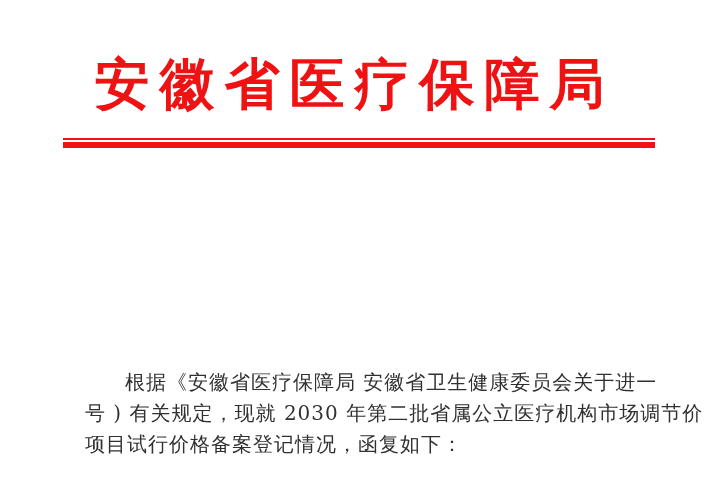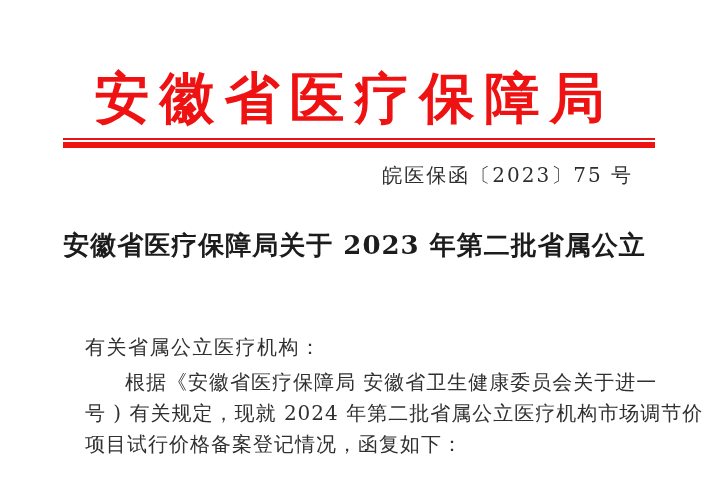--- a/index.html
+++ b/index.html
@@ -11,21 +11,21 @@
     position: relative;
     width: 709px;
     height: 485px;
     background: #ffffff;
     overflow: hidden;
     font-family: "DejaVu Serif", "Liberation Serif", serif;
   }
   
   .agency-name {
     position: absolute;
-    top: 66px;
+    top: 52px;
     left: 0;
     right: 0;
     text-align: center;
     color: #ee1212;
     font-size: 55px;
     font-weight: 700;
     letter-spacing: 10px;
     line-height: 1.15;
     white-space: nowrap;
   }
@@ -102,27 +102,24 @@
 <body>
 
 <div class="page">
 
   <div class="agency-name">安徽省医疗保障局</div>
 
   <div class="rule-thin"></div>
 
   <div class="rule-thick"></div>
 
-  <div class="doc-number">皖医保函〔2023〕75 号</div>
 
   <div class="doc-title">
-    <div class="title-line">安徽省医疗保障局关于 2023 年第二批省属公立</div>
   </div>
 
-  <div class="salutation">有关省属公立医疗机构：</div>
 
   <div class="body-text">
     <div class="body-line indent">根据《安徽省医疗保障局 安徽省卫生健康委员会关于进一</div>
-    <div class="body-line">号 ) 有关规定，现就 2024 年第二批省属公立医疗机构市场调节价</div>
+    <div class="body-line">号 ) 有关规定，现就 2030 年第二批省属公立医疗机构市场调节价</div>
     <div class="body-line">项目试行价格备案登记情况，函复如下：</div>
   </div>
 
 </div>
 
 </body></html>

